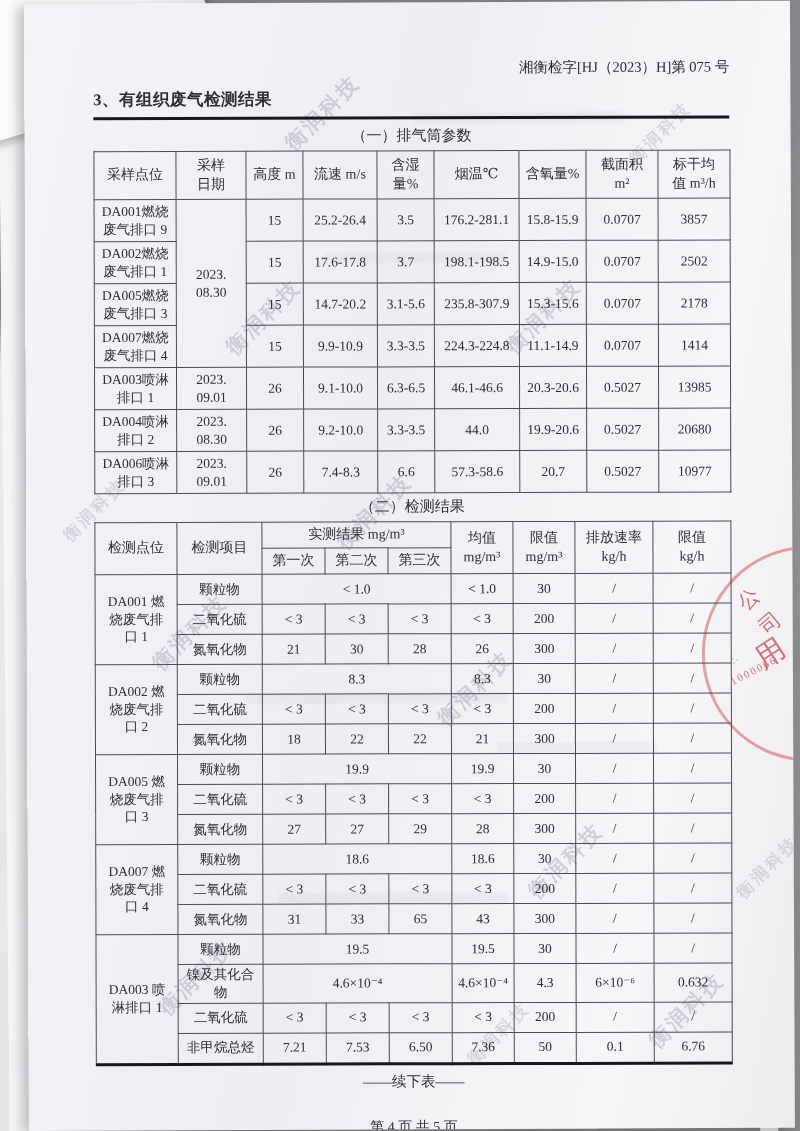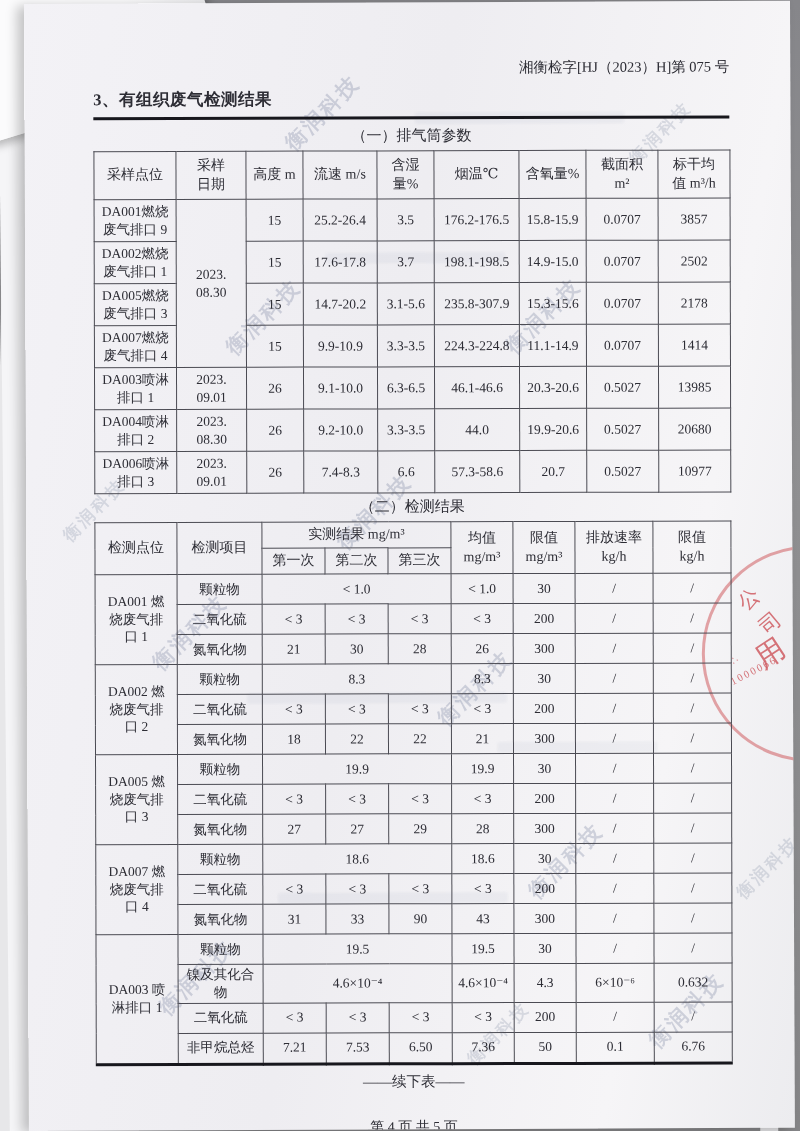--- a/index.html
+++ b/index.html
@@ -138,21 +138,21 @@
         </thead>
         <tbody>
             <tr>
               <td>DA001燃烧
 废气排口 9</td>
               <td rowspan="4">2023.
 08.30</td>
               <td>15</td>
               <td>25.2-26.4</td>
               <td>3.5</td>
-              <td>176.2-176.5</td>
+              <td>176.2-281.1</td>
               <td>15.8-15.9</td>
               <td>0.0707</td>
               <td>3857</td>
             </tr>
             <tr>
               <td>DA002燃烧
 废气排口 1</td>
               <td>15</td>
               <td>17.6-17.8</td>
               <td>3.7</td>
@@ -370,21 +370,21 @@
               <td>&lt; 3</td>
               <td>&lt; 3</td>
               <td>200</td>
               <td>/</td>
               <td>/</td>
             </tr>
             <tr>
               <td>氮氧化物</td>
               <td>31</td>
               <td>33</td>
-              <td>90</td>
+              <td>65</td>
               <td>43</td>
               <td>300</td>
               <td>/</td>
               <td>/</td>
             </tr>
             <tr>
               <td rowspan="4">DA003 喷
 淋排口 1</td>
               <td>颗粒物</td>
               <td colspan="3">19.5</td>

